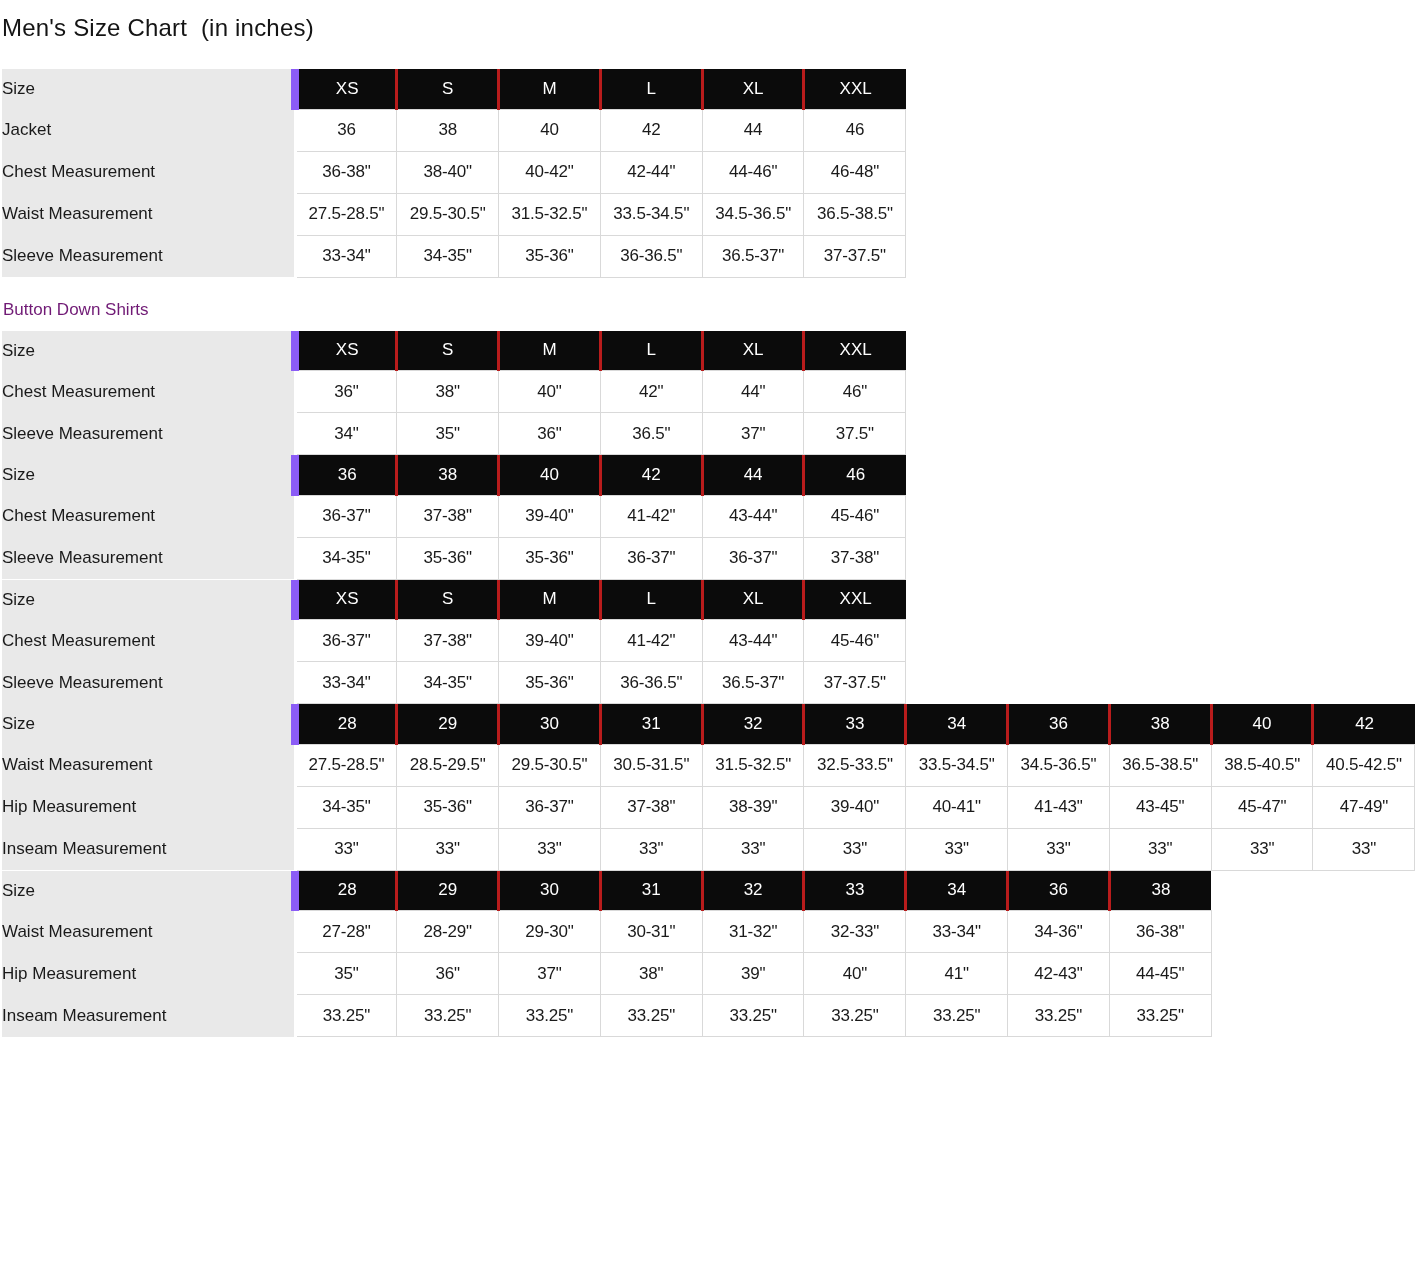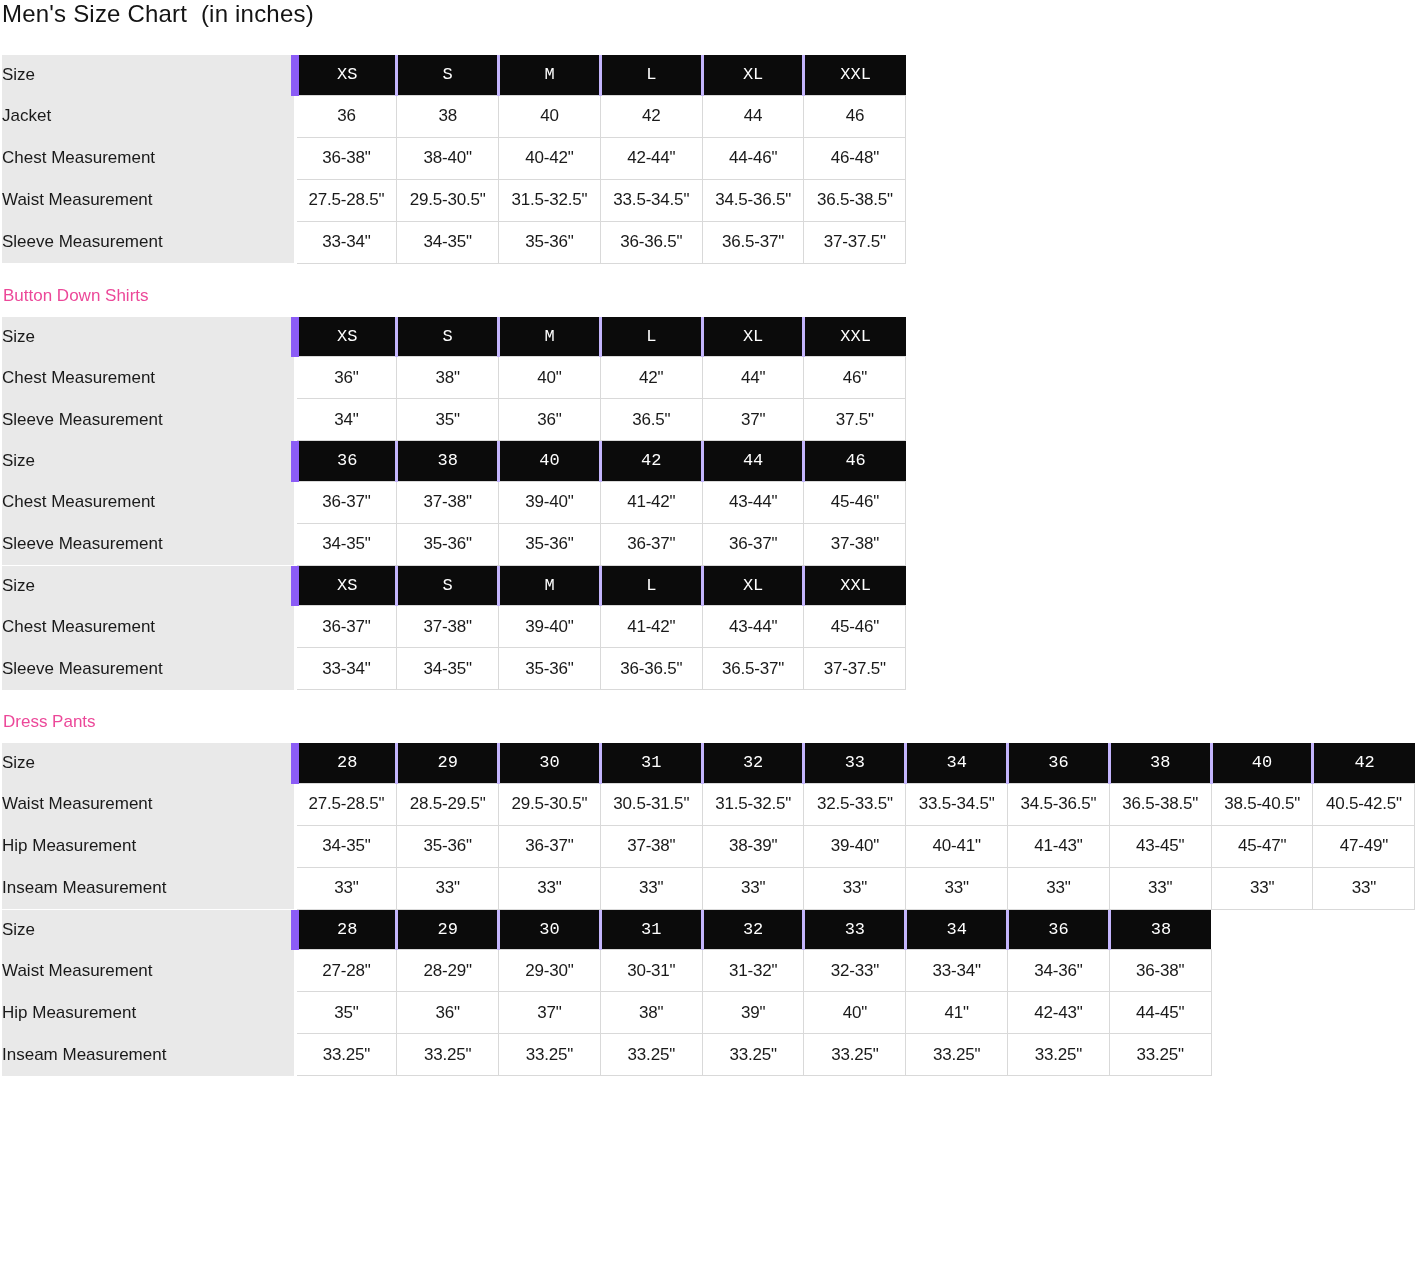--- a/index.html
+++ b/index.html
@@ -11,36 +11,36 @@
     --page-bg:#ffffff;
   }
   *{box-sizing:border-box;}
   html,body{margin:0;padding:0;}
   body{
     width:1416px;height:1282px;overflow:hidden;
     background:var(--page-bg);
     color:var(--text-color);
     font-family:"Liberation Sans", sans-serif;
   }
-  .page{padding:0 0 0 2px;}
+  .page{padding:14px 0 0 2px;}
   .page-title{
     margin:0;
     font-size:24px;
     line-height:27px;
     font-weight:400;
     letter-spacing:.2px;
     white-space:pre;
     color:#141414;
   }
   .section-heading{
     margin:22px 0 12px 1px;
     font-size:17px;
     line-height:19px;
     font-weight:400;
-    color:#ec4899;
+    color:#701a75;
   }
   table.size-table{
     border-collapse:collapse;
     table-layout:fixed;
     border-spacing:0;
   }
   table.size-table.first{margin-top:28px;}
   table.size-table td, table.size-table th{
     font-size:17px;
     font-weight:400;
@@ -53,23 +53,22 @@
   td.corner-cell{
     background:var(--label-col-bg);
     text-align:left;
     padding-left:13px;
     border-right:8px solid #8b5cf6;
   }
   th.size-cell{
     background:var(--header-bg);
     color:var(--header-text);
     text-align:center;
-    border-left:3px solid #c4b5fd;
+    border-left:3px solid #b91c1c;
     font-weight:400;
-    font-family:Liberation Mono, monospace;
   }
   
   tr.data-row{height:42px;}
   td.row-label-cell{
     background:var(--label-col-bg);
     text-align:left;
     padding-left:13px;
     border-right:3px solid #fff;
   }
   td.value-cell{
@@ -257,21 +256,20 @@
             <td class="row-label-cell">Sleeve Measurement</td>
             <td class="value-cell">33-34"</td>
             <td class="value-cell">34-35"</td>
             <td class="value-cell">35-36"</td>
             <td class="value-cell">36-36.5"</td>
             <td class="value-cell">36.5-37"</td>
             <td class="value-cell">37-37.5"</td>
           </tr>
         </tbody>
       </table>
-      <h2 class="section-heading">Dress Pants</h2>
       <table class="size-table">
         <colgroup>
           <col style="width: 293px;">
           <col style="width: 101.8px;">
           <col style="width: 101.8px;">
           <col style="width: 101.8px;">
           <col style="width: 101.8px;">
           <col style="width: 101.8px;">
           <col style="width: 101.8px;">
           <col style="width: 101.8px;">

